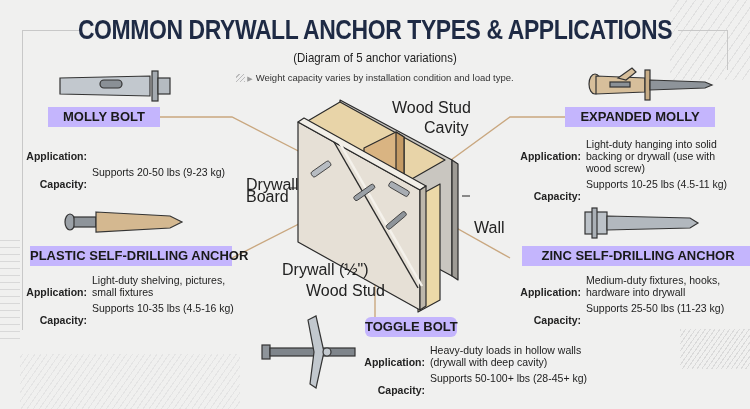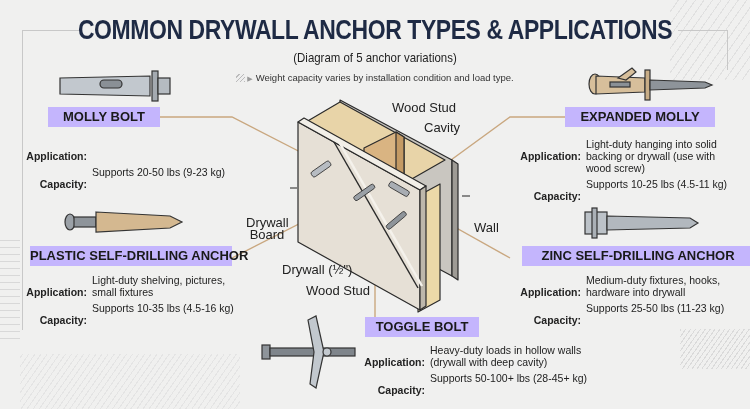--- a/index.html
+++ b/index.html
@@ -55,21 +55,21 @@
   .label-box {
     position: absolute; background: #c4b5fd; color: #1a1a1a;
     font-weight: bold; font-size: 13px; height: 20px; line-height: 20px;
     text-align: center; white-space: nowrap;
   }
   .info { position: absolute; font-size: 10.5px; color: #222; line-height: 12px; }
   .info .row { display: flex; margin-bottom: 4px; }
   .info .key { font-weight: bold; text-align: right; padding-right: 5px; flex: none; margin-top: 12px; }
   .info .val { flex: 1; }
 
-  .diag-label { position: absolute; font-size: 13px; color: #222; line-height: 12px; text-align: center; }
+  .diag-label { position: absolute; font-size: 16px; color: #222; line-height: 12px; text-align: right; }
   svg.overlay { position: absolute; left: 0; top: 0; }
 </style>
 </head>
 <body>
 
 <div class="bg-dots"></div>
 <div class="bg-hatch-tr"></div>
 <div class="bg-hatch-bl"></div>
 <div class="bg-hatch-br"></div>
 <div class="frame-l"></div>
@@ -155,21 +155,21 @@
   <g stroke="#333" stroke-width="1.2">
     <rect x="262" y="345" width="8" height="14" fill="#8e949a"></rect>
     <rect x="270" y="348" width="85" height="8" fill="#7f858b"></rect>
     <path d="M316,316 L324,352 L316,388 L310,384 L314,352 L308,320 Z" fill="#c2c8ce"></path>
     <circle cx="327" cy="352" r="4" fill="#c2c8ce"></circle>
   </g>
 </svg>
 
 <div class="diag-label" style="left:392px;top:102px;">Wood Stud</div>
 <div class="diag-label" style="left:424px;top:122px;">Cavity</div>
-<div class="diag-label" style="left:246px;top:179px;width:42px;margin-top:38px;">Drywall Board</div>
+<div class="diag-label" style="left:246px;top:179px;width:42px;">Drywall Board</div>
 <div class="diag-label" style="left:474px;top:190px;margin-top:32px;">Wall</div>
 <div class="diag-label" style="left:282px;top:264px;">Drywall (½")</div>
 <div class="diag-label" style="left:306px;top:285px;">Wood Stud</div>
 
 <div class="label-box" style="left:48px;top:107px;width:112px;">MOLLY BOLT</div>
 <div class="info" style="left:26px;top:138px;width:220px;">
   <div class="row">
       <span class="key" style="width:66px">Application:</span>
     </div>
   <div class="row">
@@ -207,21 +207,21 @@
   <div class="row">
       <span class="key" style="width:66px">Application:</span>
       <span class="val">Medium-duty fixtures, hooks, hardware into drywall</span>
     </div>
   <div class="row">
       <span class="key" style="width:66px">Capacity:</span>
       <span class="val">Supports 25-50 lbs (11-23 kg)</span>
     </div>
 </div>
 
-<div class="label-box" style="left:365px;top:317px;width:114px;">TOGGLE BOLT</div>
+<div class="label-box" style="left:365px;top:317px;width:92px;border-radius:6px;">TOGGLE BOLT</div>
 <div class="info" style="left:364px;top:344px;width:240px;">
   <div class="row">
       <span class="key" style="width:66px">Application:</span>
       <span class="val">Heavy-duty loads in hollow walls (drywall with deep cavity)</span>
     </div>
   <div class="row">
       <span class="key" style="width:66px">Capacity:</span>
       <span class="val">Supports 50-100+ lbs (28-45+ kg)</span>
     </div>
 </div>

